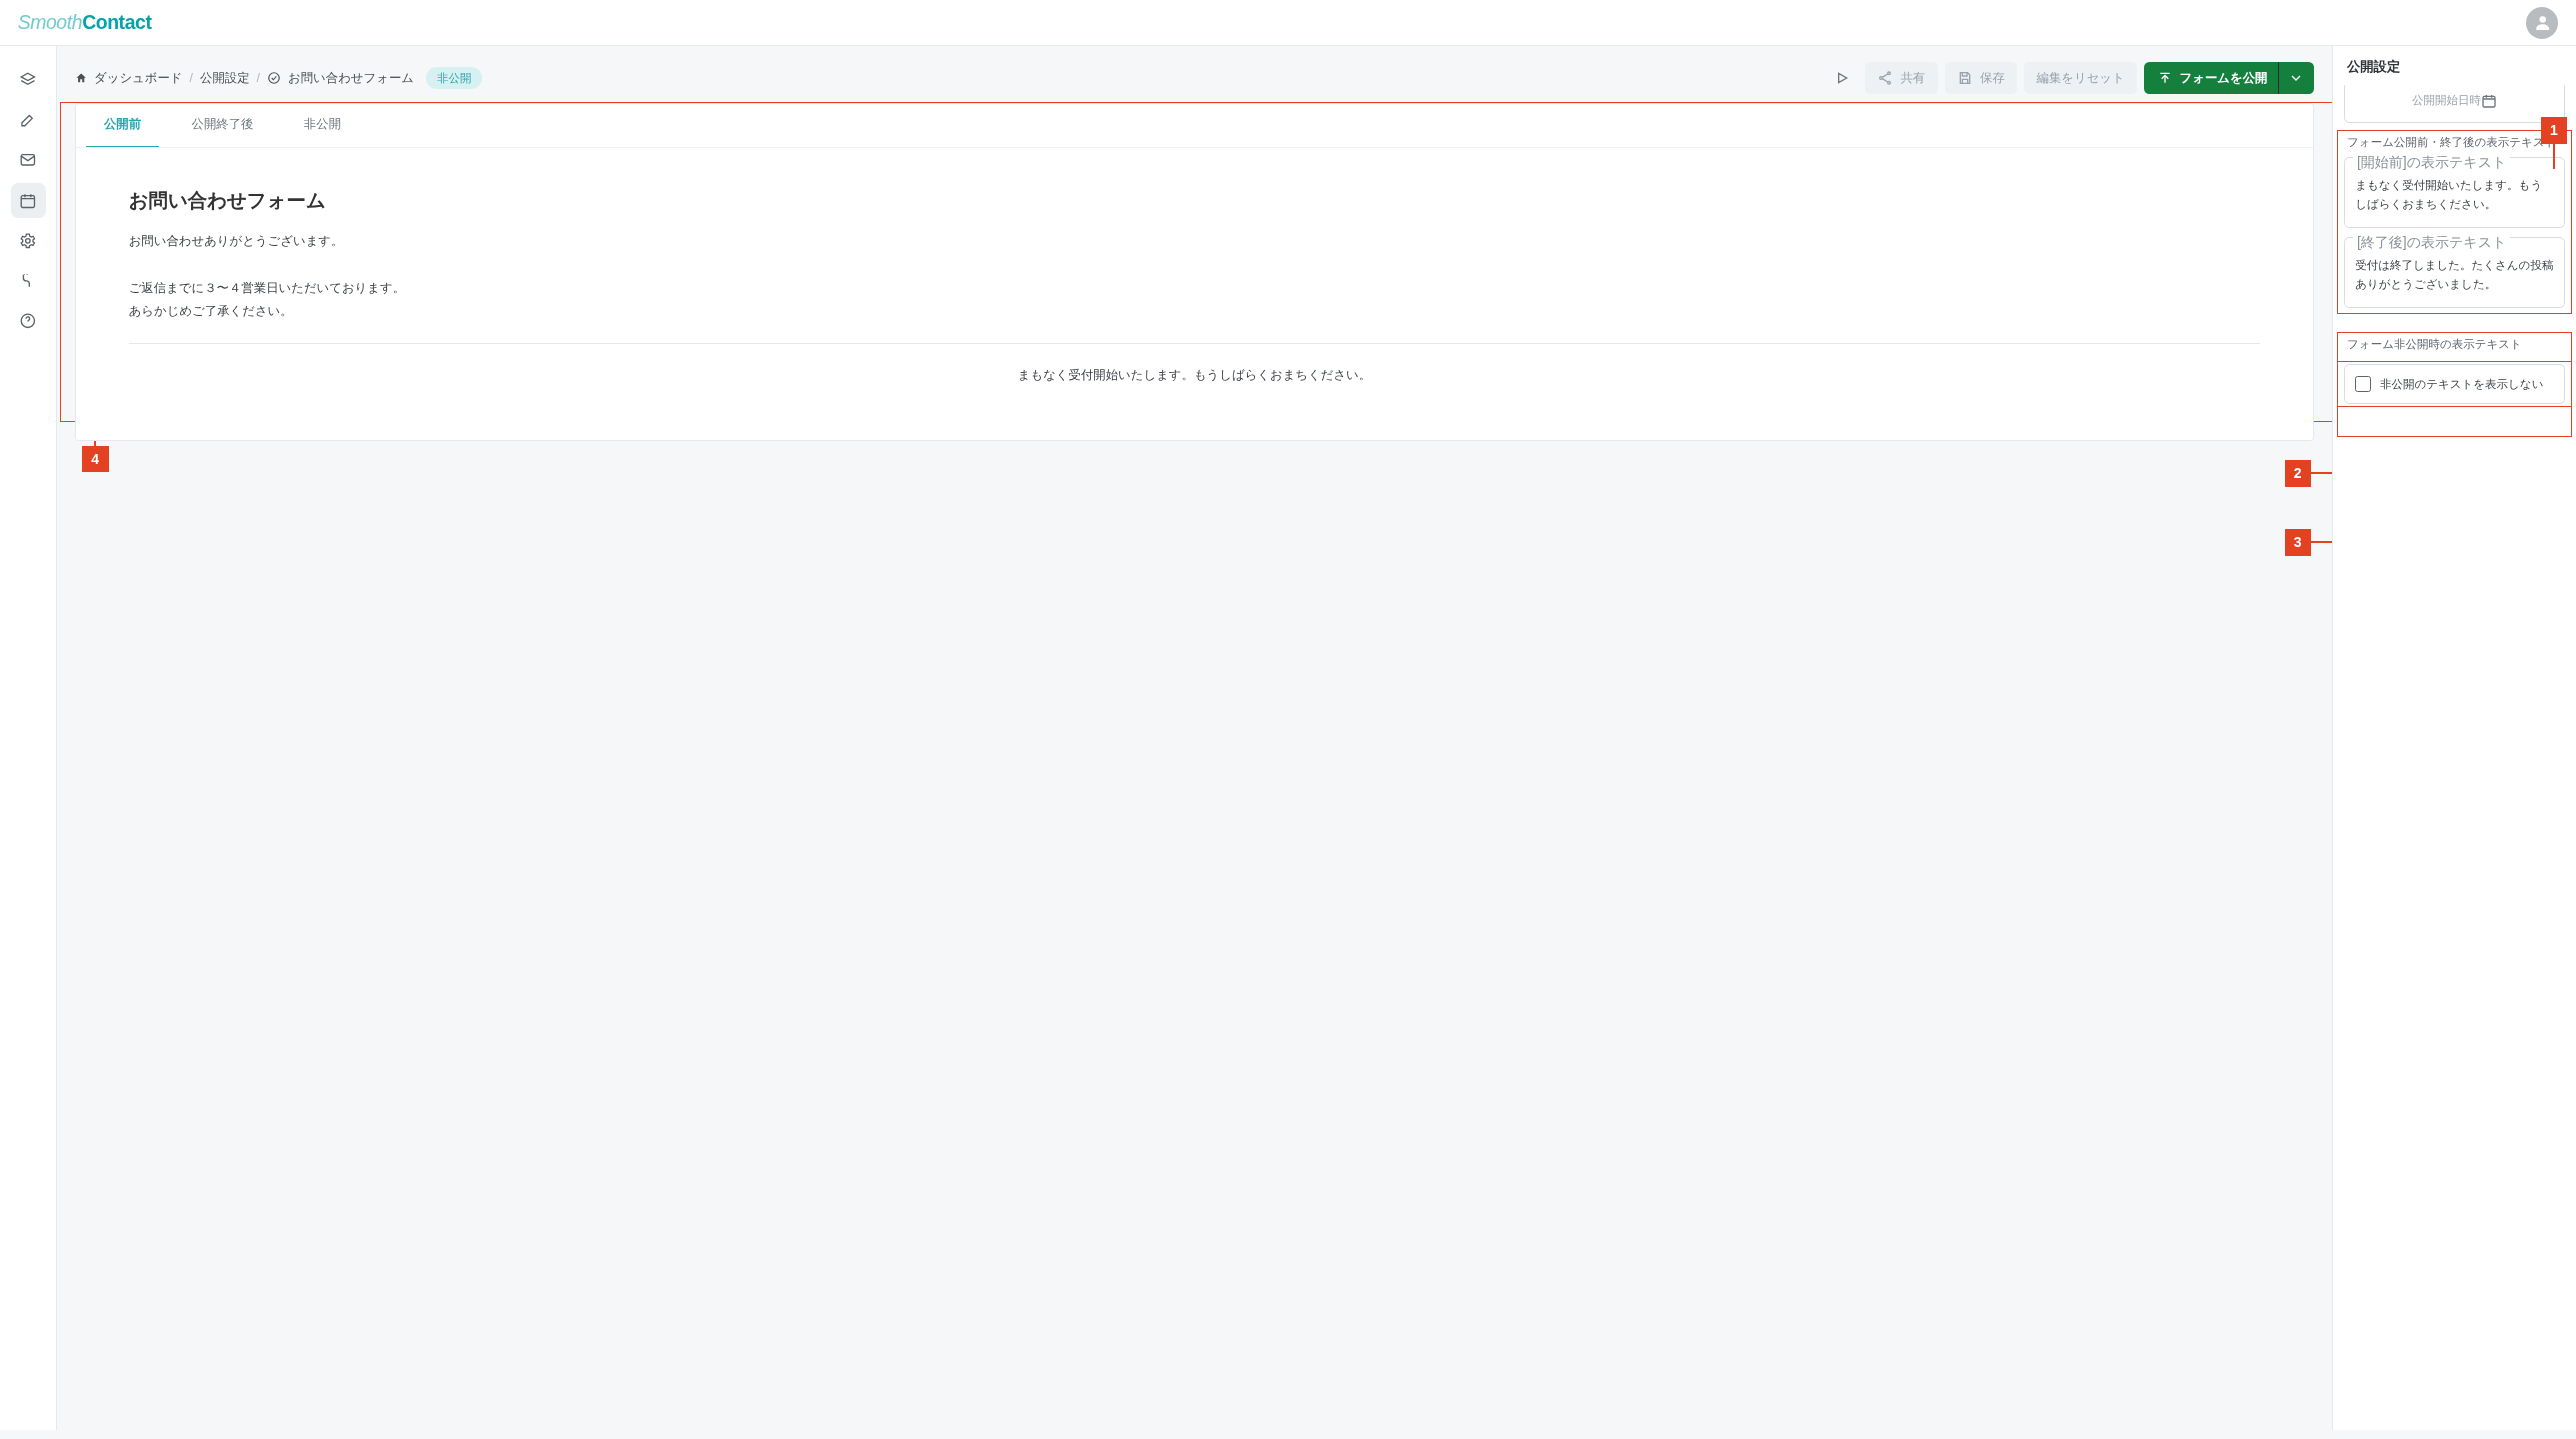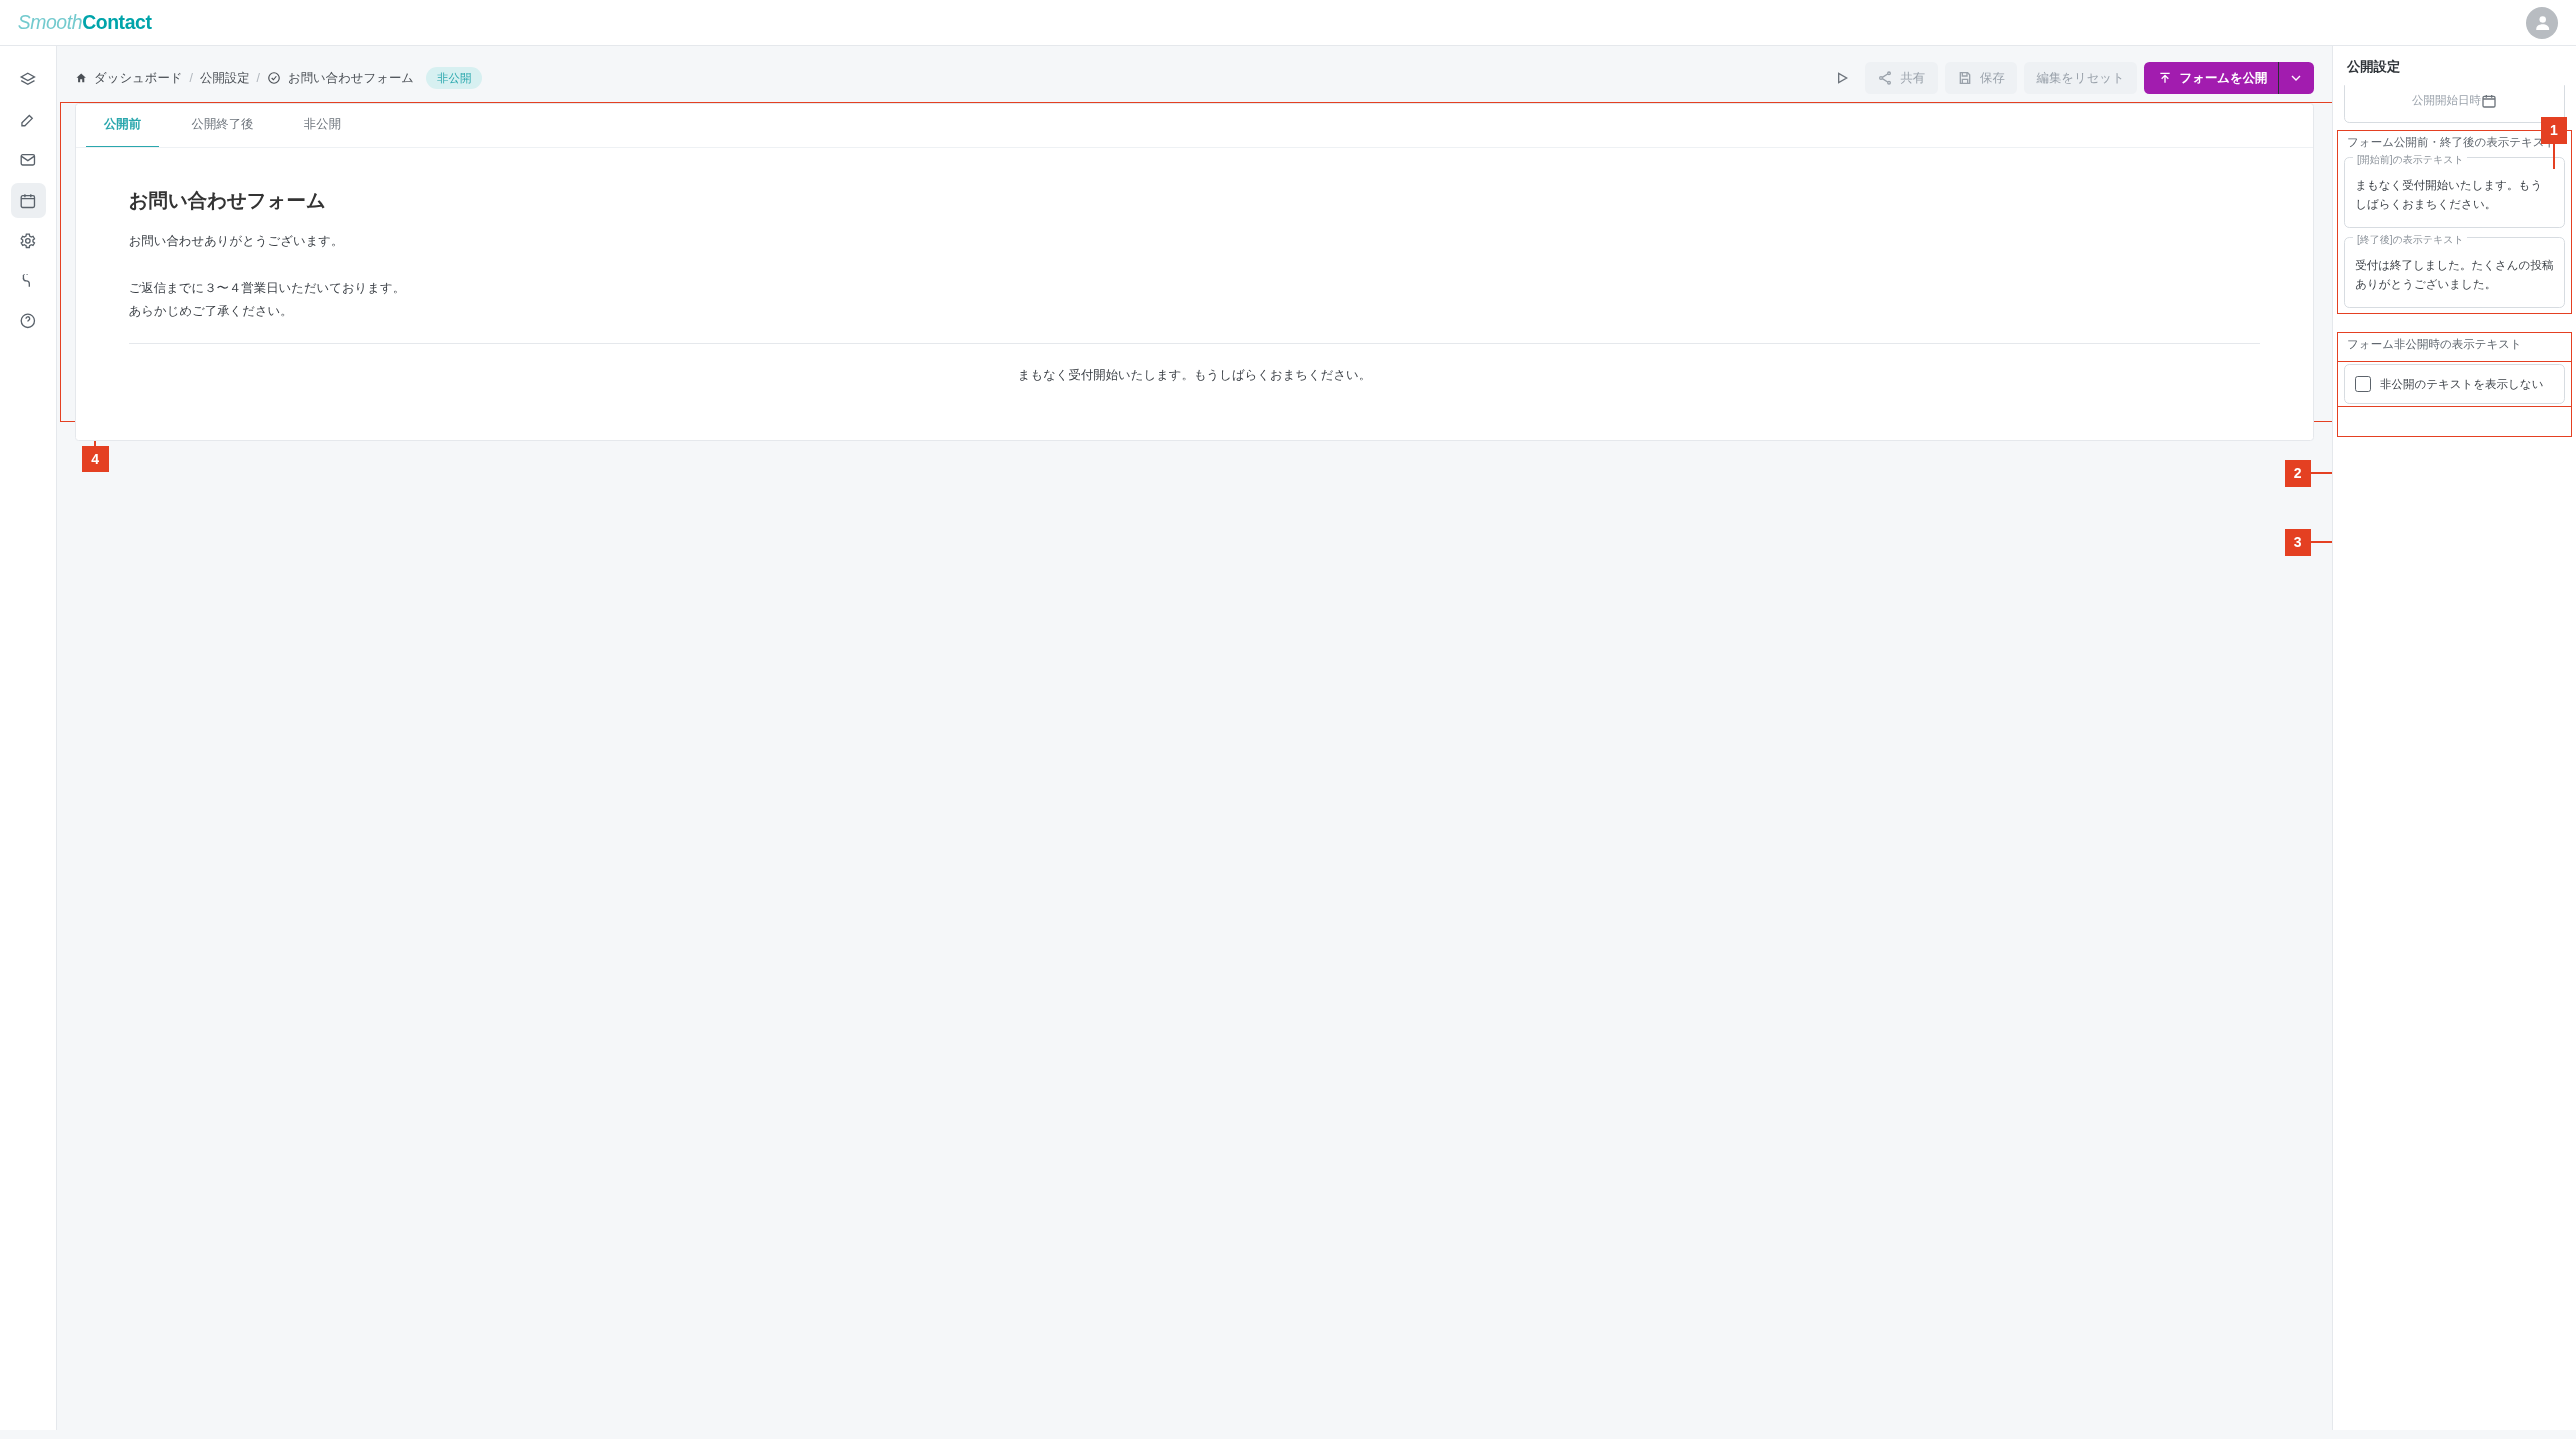--- a/index.html
+++ b/index.html
@@ -117,21 +117,21 @@
       padding: 0;
       justify-content: center;
       background: transparent;
       color: #6d747c;
     }
     .tb-btn.light {
       background: #eef1f4;
       color: #9aa2ab;
     }
     .tb-btn.dark {
-      background: #a21caf;
+      background: #15803d;
       color: #fff;
       font-weight: 600;
       padding: 0 10.6px 0 12.4px;
     }
     .tb-btn.dark .chev {
       border-left: 0.9px solid #2a2e33;
       padding-left: 8.8px;
       margin-left: 3.5px;
       display:flex;
       align-items:center;
@@ -249,21 +249,21 @@
       color: #3a3f45;
       line-height: 1.7;
       background:#fff;
     }
     .rp-field .float-label {
       position: absolute;
       top: -7px;
       left: 8.8px;
       background: #fff;
       padding: 0 3.5px;
-      font-size: 10px;
+      font-size: 14px;
       color: #8a9199;
     }
     .rp-field.date {
       display: flex;
       align-items: center;
       justify-content: center;
       padding: 10.6px 10.6px;
       color: #9aa2ab;
     }
     .rp-check {

